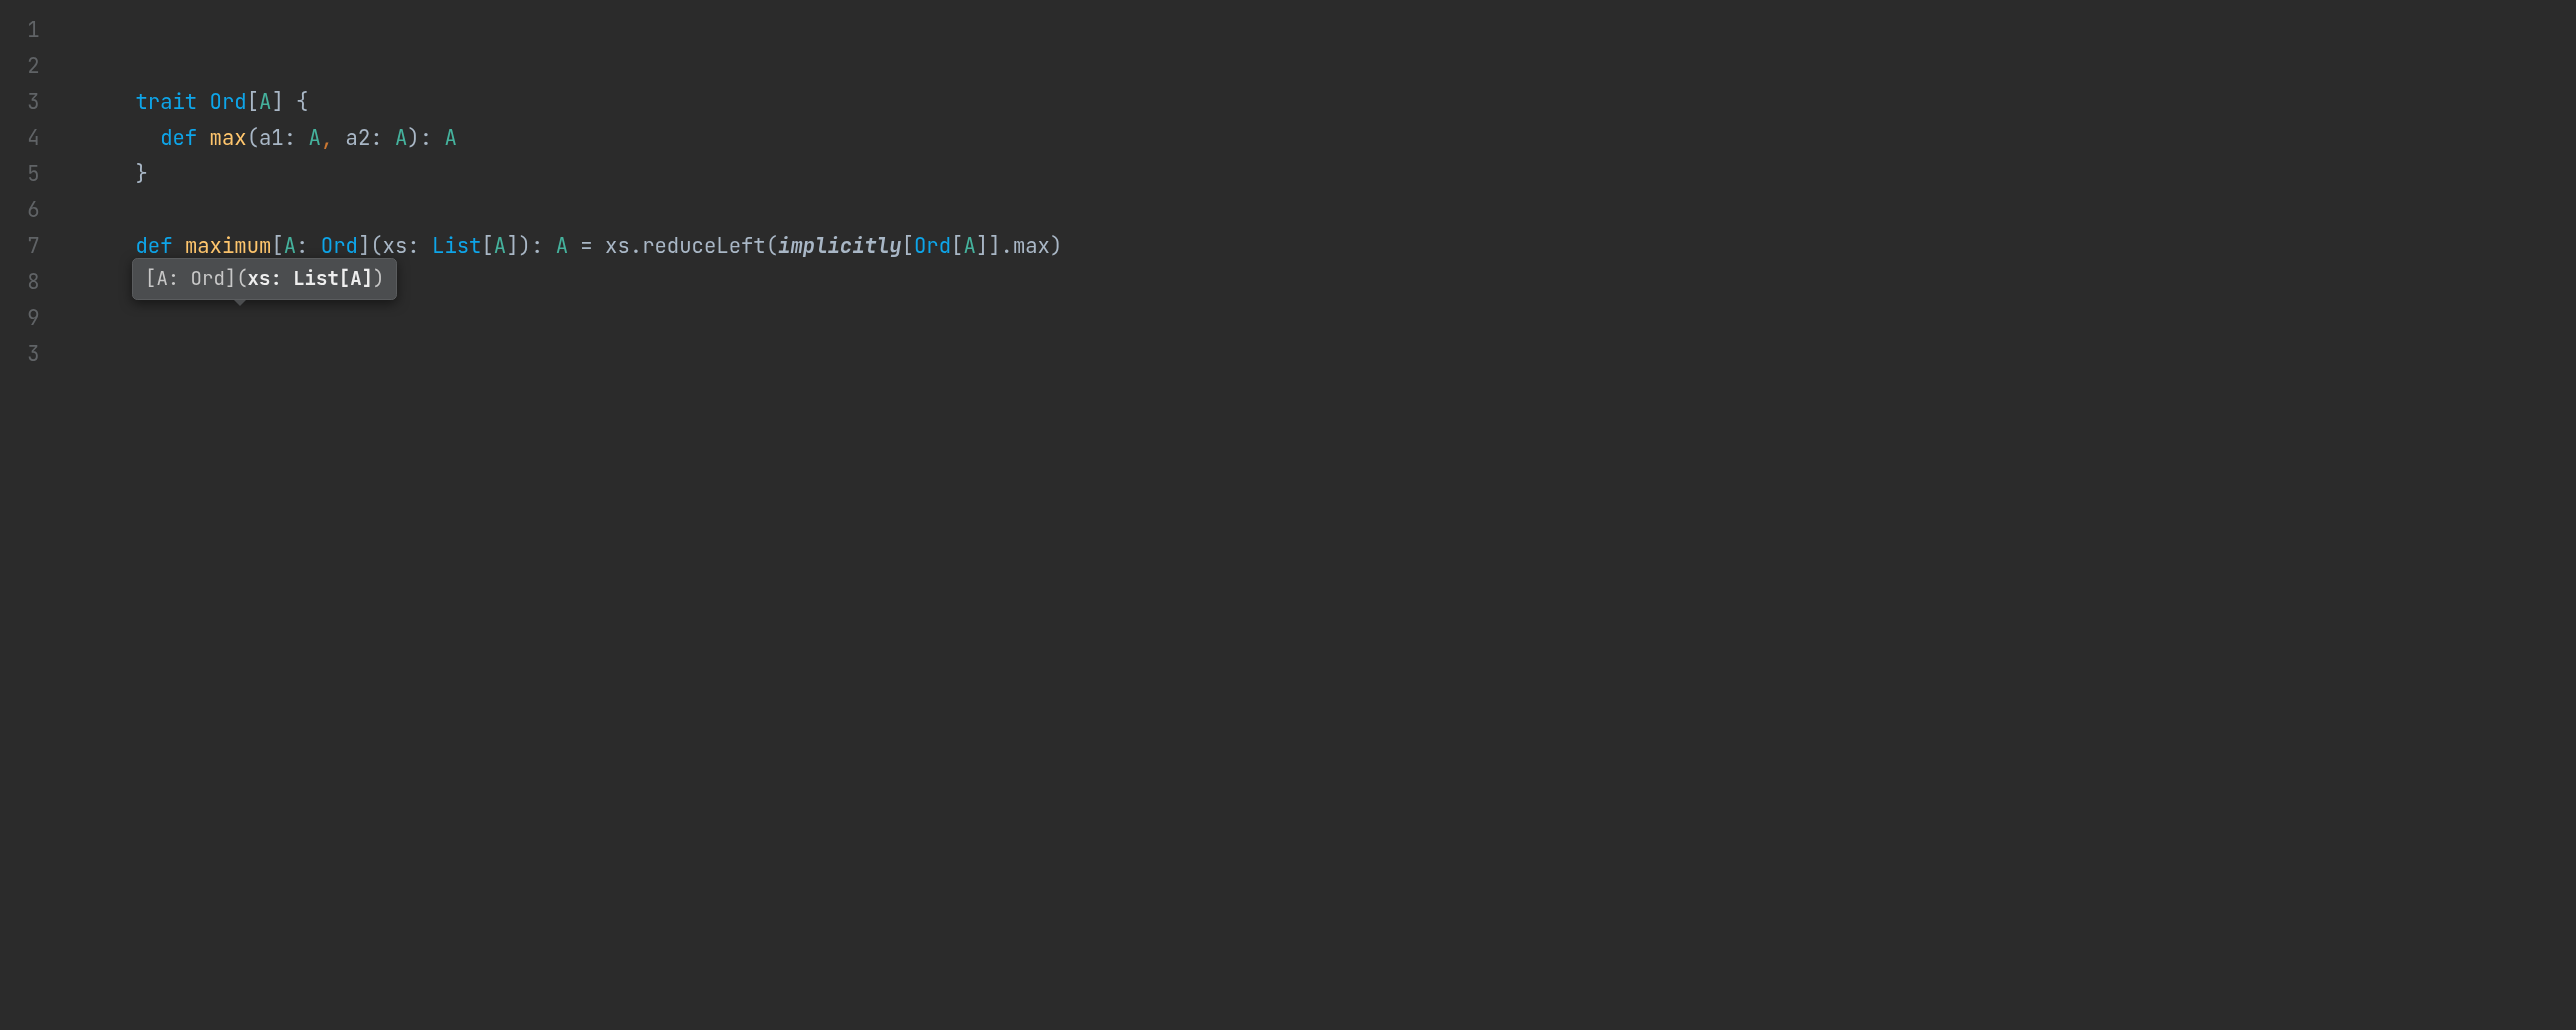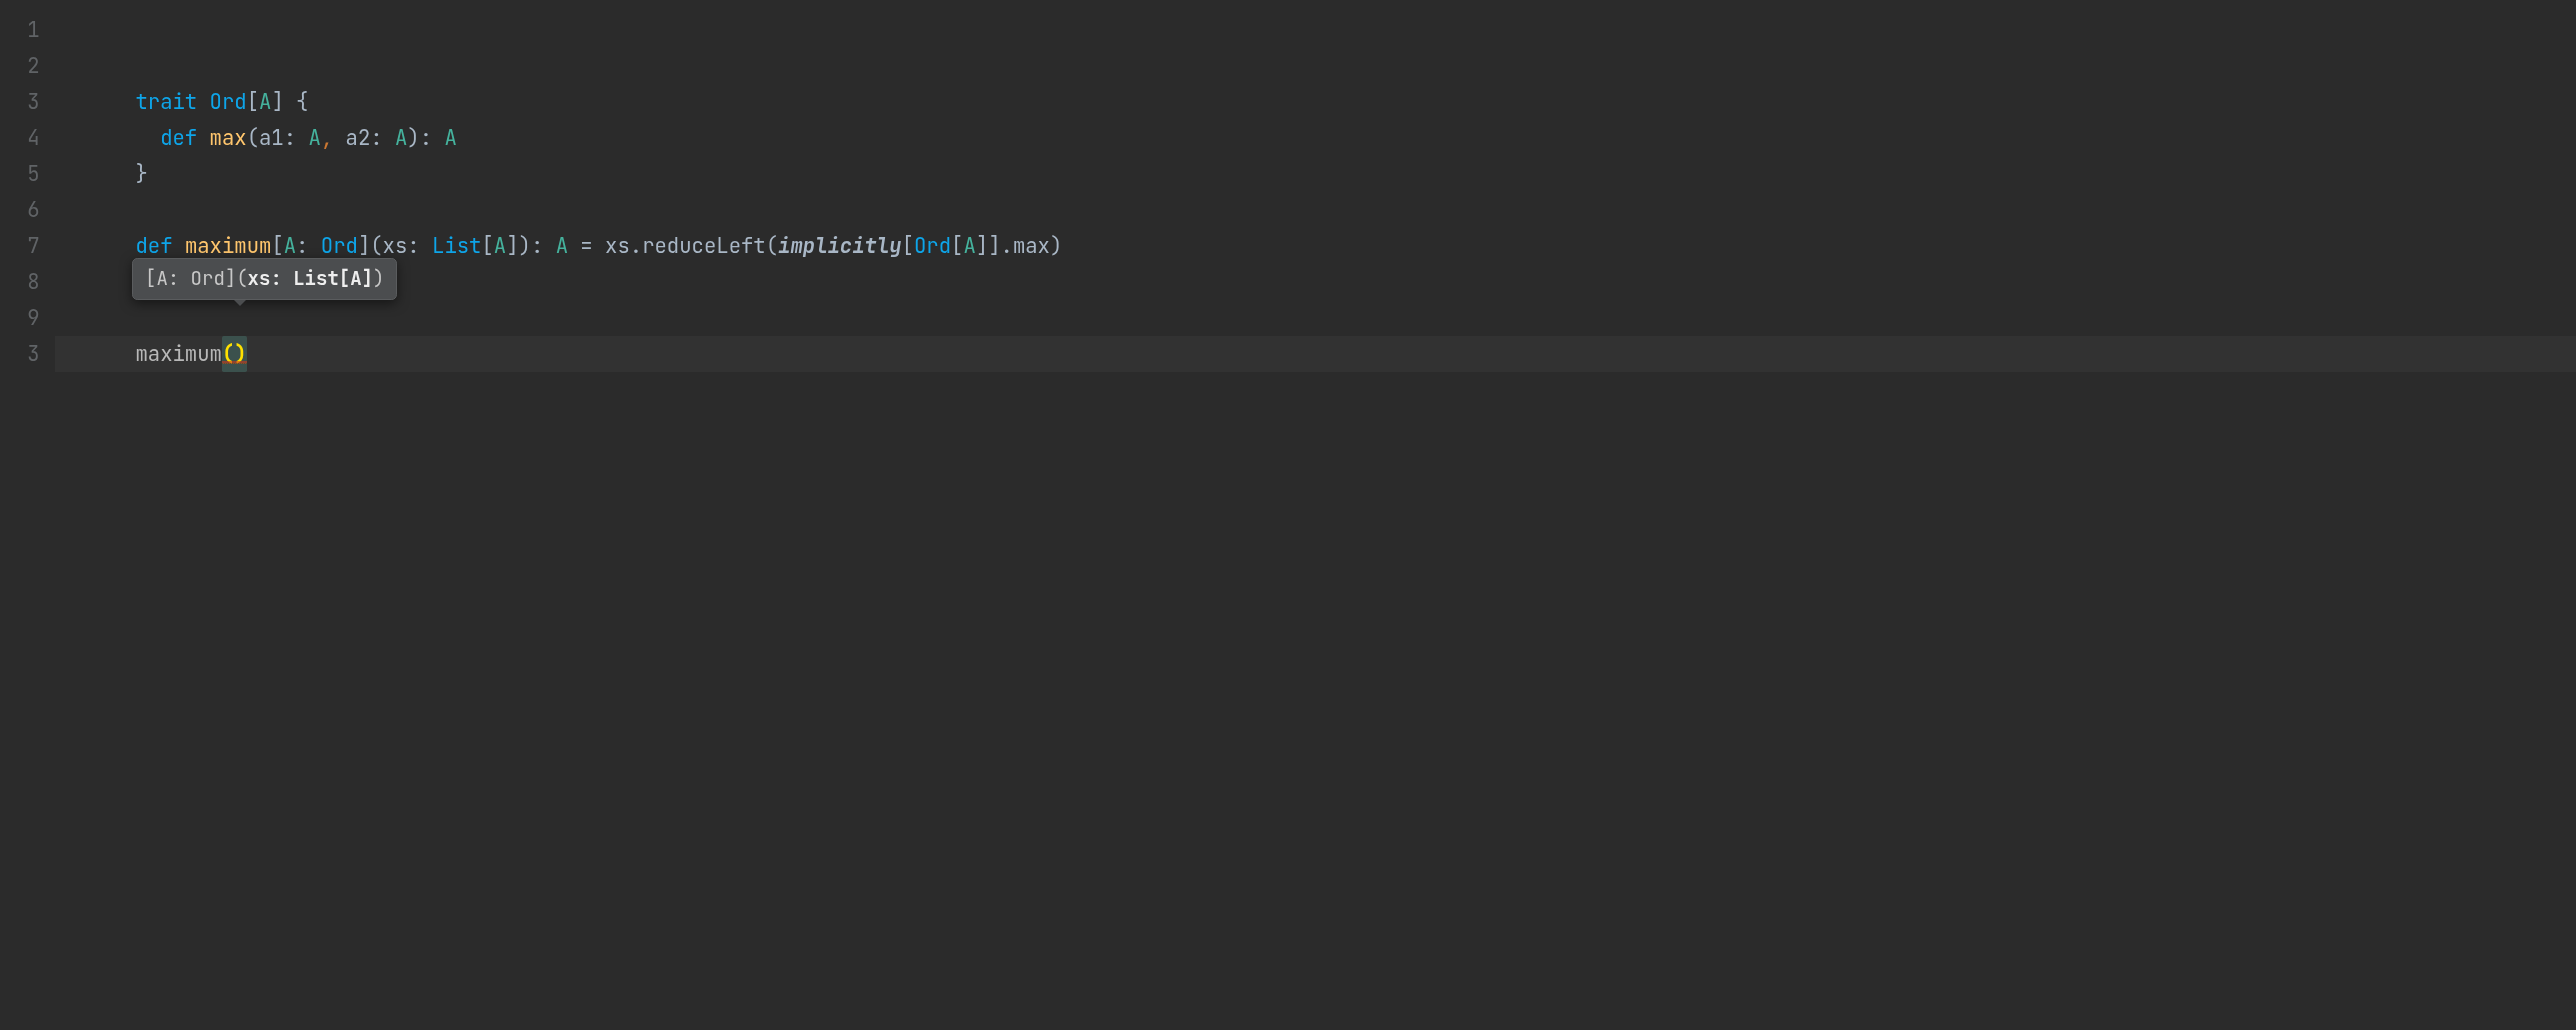--- a/index.html
+++ b/index.html
@@ -137,19 +137,18 @@
     <div class="line"><span class="tok-plain">    </span><span class="tok-plain">}</span></div>
 
     <div class="line"></div>
 
     <div class="line"><span class="tok-plain">    </span><span class="tok-keyword">def</span><span class="tok-plain"> </span><span class="tok-method">maximum</span><span class="tok-plain">[</span><span class="tok-typeA">A</span><span class="tok-plain">: </span><span class="tok-type">Ord</span><span class="tok-plain">]</span><span class="tok-plain">(</span><span class="tok-plain">xs</span><span class="tok-plain">: </span><span class="tok-type">List</span><span class="tok-plain">[</span><span class="tok-typeA">A</span><span class="tok-plain">]</span><span class="tok-plain">)</span><span class="tok-plain">: </span><span class="tok-typeA">A</span><span class="tok-plain"> = </span><span class="tok-plain">xs</span><span class="tok-plain">.</span><span class="tok-plain">reduceLeft</span><span class="tok-plain">(</span><span class="tok-plain tok-italic">implicitly</span><span class="tok-plain">[</span><span class="tok-type">Ord</span><span class="tok-plain">[</span><span class="tok-typeA">A</span><span class="tok-plain">]</span><span class="tok-plain">]</span><span class="tok-plain">.</span><span class="tok-plain">max</span><span class="tok-plain">)</span></div>
 
     <div class="line"></div>
 
     <div class="line"></div>
 
-    <div class="line current"><span class="tok-plain">    </span><span class="tok-call">maximum</span><span class="cursor-parens"><span class="paren-box"><span class="p">(</span><span class="p">)</span></span></span></div>
 
     <div class="param-tooltip" style="top:258px; left:29px;margin-left:48px;"><span>[A: Ord](</span><span class="bold">xs: List[A]</span><span>)</span></div>
 
   </div>
 </div>
 
 
 </body></html>

